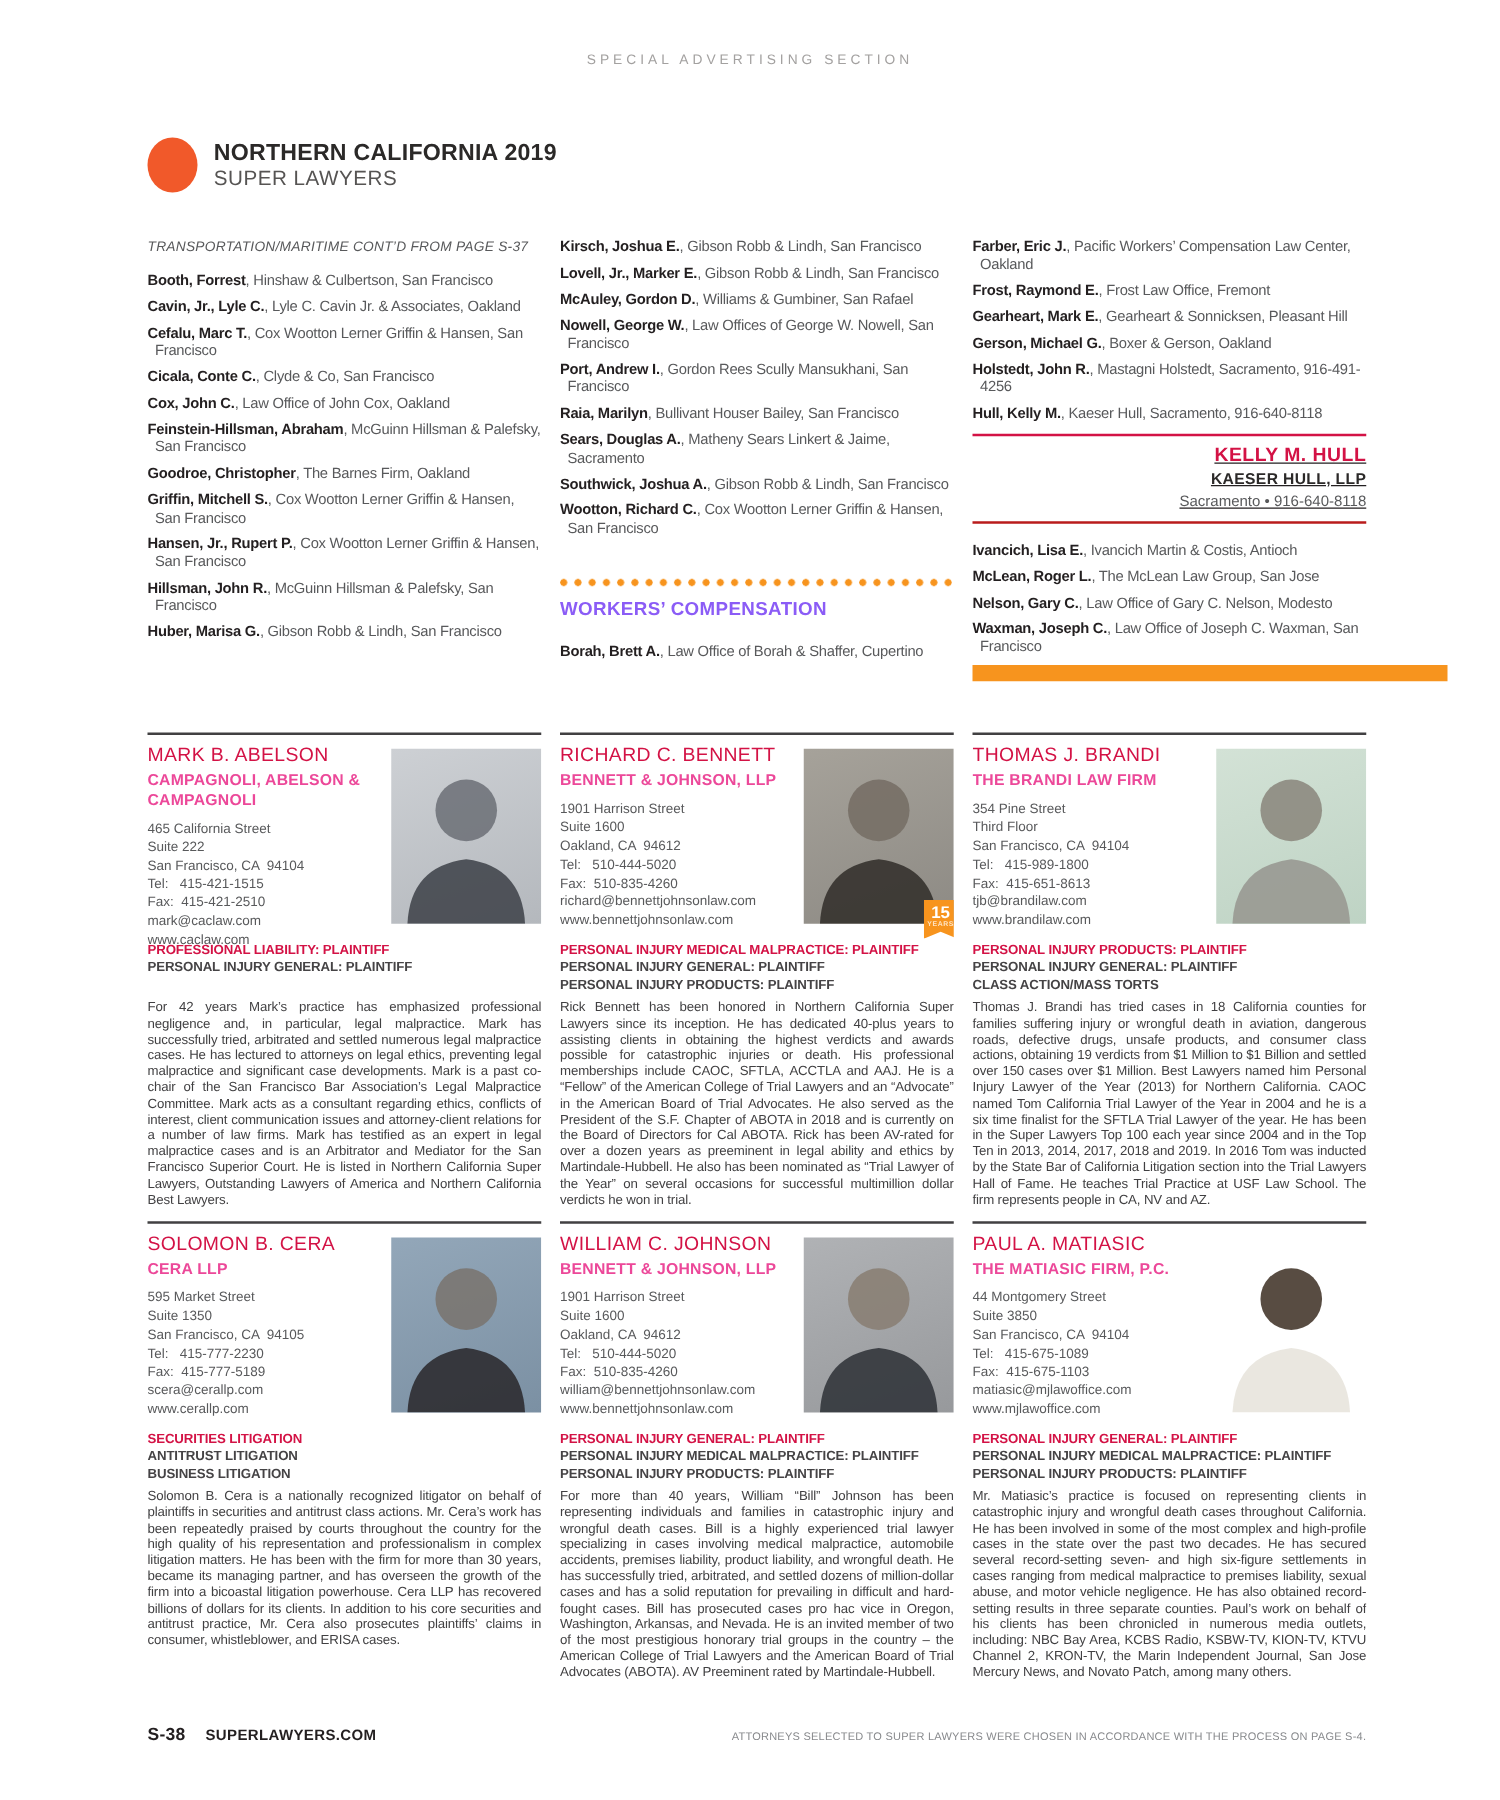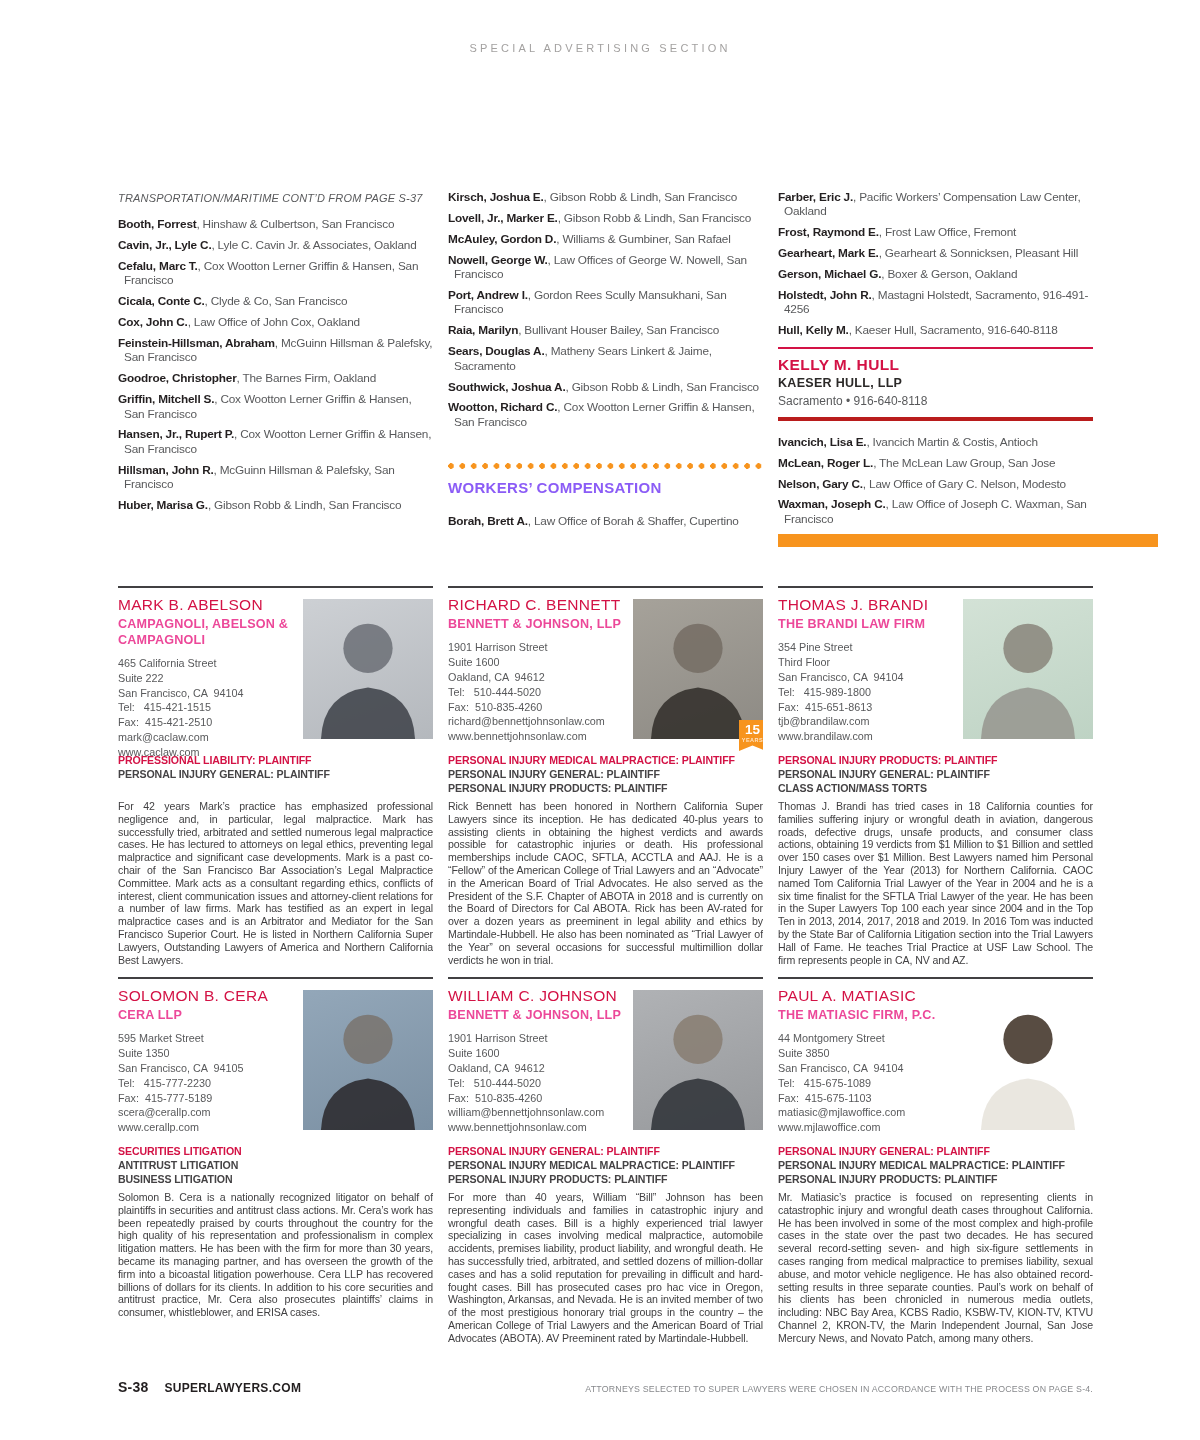--- a/index.html
+++ b/index.html
@@ -20,38 +20,38 @@
   .directory{position:absolute;top:190px;left:118px;width:975px;display:grid;
              grid-template-columns:315px 315px 315px;column-gap:15px;align-items:start;}
   .cont-header{font-style:italic;font-size:11px;color:#58595b;margin:2px 0 13px;letter-spacing:.2px;}
   .entry{margin:0 0 6.5px;font-size:11.8px;line-height:14.4px;color:#58595b;
          padding-left:6px;text-indent:-6px;letter-spacing:-.2px;}
   .entry b{color:#231f20;font-weight:700;}
   .wc-section{margin-top:34px;}
   .dots{height:6px;margin-bottom:10px;background-image:radial-gradient(circle at 3px 3px,#f7941e 2.6px,transparent 3px);
         background-size:11.4px 6px;background-repeat:repeat-x;}
   .wc-title{font-size:15px;font-weight:700;color:#8b5cf6;letter-spacing:.3px;margin:4px 0 18px;}
-  .adbox{border-top:2px solid #d31245;border-bottom:4px solid #b91c1c;text-align:left;
-         padding:7px 0 9px;margin:9px 0 14px;}
+  .adbox{border-top:2px solid #d31245;border-bottom:2px solid #b91c1c;text-align:right;
+         padding:7px 0 9px;margin:9px 0 14px;text-decoration:underline;}
   .aname{font-size:15.5px;font-weight:700;color:#d31245;letter-spacing:.4px;line-height:17px;}
   .afirm{font-size:12.5px;font-weight:700;color:#2b2928;letter-spacing:.3px;margin-top:3px;line-height:15px;}
   .aline{font-size:12px;color:#58595b;margin-top:3px;line-height:14px;}
   .bleed-bar{width:380px;height:13px;background:#f7941e;margin-top:8px;}
 
   
   .profiles{position:absolute;top:586px;left:118px;width:975px;display:grid;
             grid-template-columns:315px 315px 315px;column-gap:15px;row-gap:4px;
             grid-auto-rows:387px;}
   .profile{border-top:2px solid #414042;padding-top:8px;position:relative;overflow:hidden;}
   .profile-head{position:relative;height:158px;}
   .pname{margin:0;font-size:15.5px;font-weight:400;color:#d31245;letter-spacing:.3px;line-height:1.1;}
   .pfirm{font-size:12.6px;font-weight:700;color:#ec4899;margin-top:4px;width:196px;line-height:1.26;letter-spacing:.2px;}
   .paddr{margin-top:7px;font-size:10.8px;line-height:14.9px;color:#58595b;width:200px;}
   .addr-line{white-space:pre;}
-  .photo{position:absolute;top:3px;right:0;width:130px;height:140px;}
+  .photo{position:absolute;top:3px;right:0;width:120px;height:140px;}
   .photo svg{width:100%;height:100%;display:block;}
   .badge{position:absolute;right:-3px;bottom:-12px;width:27px;height:31px;background:#f7941e;
          clip-path:polygon(0 0,100% 0,100% 100%,50% 82%,0 100%);text-align:center;color:#fff;}
   .badge-num{font-size:13.5px;font-weight:700;line-height:15px;margin-top:2px;}
   .badge-lbl{font-size:5.5px;font-weight:700;letter-spacing:.5px;color:#ffe4c4;line-height:6px;}
   .practice{height:46px;}
   .prim{font-size:10.6px;font-weight:700;color:#d31245;line-height:13.8px;letter-spacing:-.1px;}
   .sec{font-size:10.6px;font-weight:700;color:#454345;line-height:13.8px;letter-spacing:-.1px;}
   .bio{margin:0;font-size:10.6px;line-height:12.8px;color:#414042;text-align:justify;letter-spacing:-.1px;}
 
@@ -71,20 +71,27 @@
   .ph4{background:linear-gradient(160deg,#b0b2b5,#97999c);}
   .ph5{background:linear-gradient(160deg,#7d6a57,#5f5042;}
 </style>
 </head>
 <body>
 
 <div class="page">
 
   <div class="banner">SPECIAL ADVERTISING SECTION</div>
 
+  <div class="logo">
+    <div class="logo-circle"></div>
+    <div>
+      <div class="logo-title"><span>NORTHERN CALIFORNIA</span> <span>2019</span></div>
+      <div class="logo-sub">SUPER LAWYERS</div>
+    </div>
+  </div>
 
   <div class="directory">
 
     <div class="dcol">
       <div class="cont-header">TRANSPORTATION/MARITIME CONT’D FROM PAGE S-37</div>
       <div>
 
           <p class="entry"><b>Booth, Forrest</b><span>, Hinshaw &amp; Culbertson, San Francisco</span></p>
 
           <p class="entry"><b>Cavin, Jr., Lyle C.</b><span>, Lyle C. Cavin Jr. &amp; Associates, Oakland</span></p>

